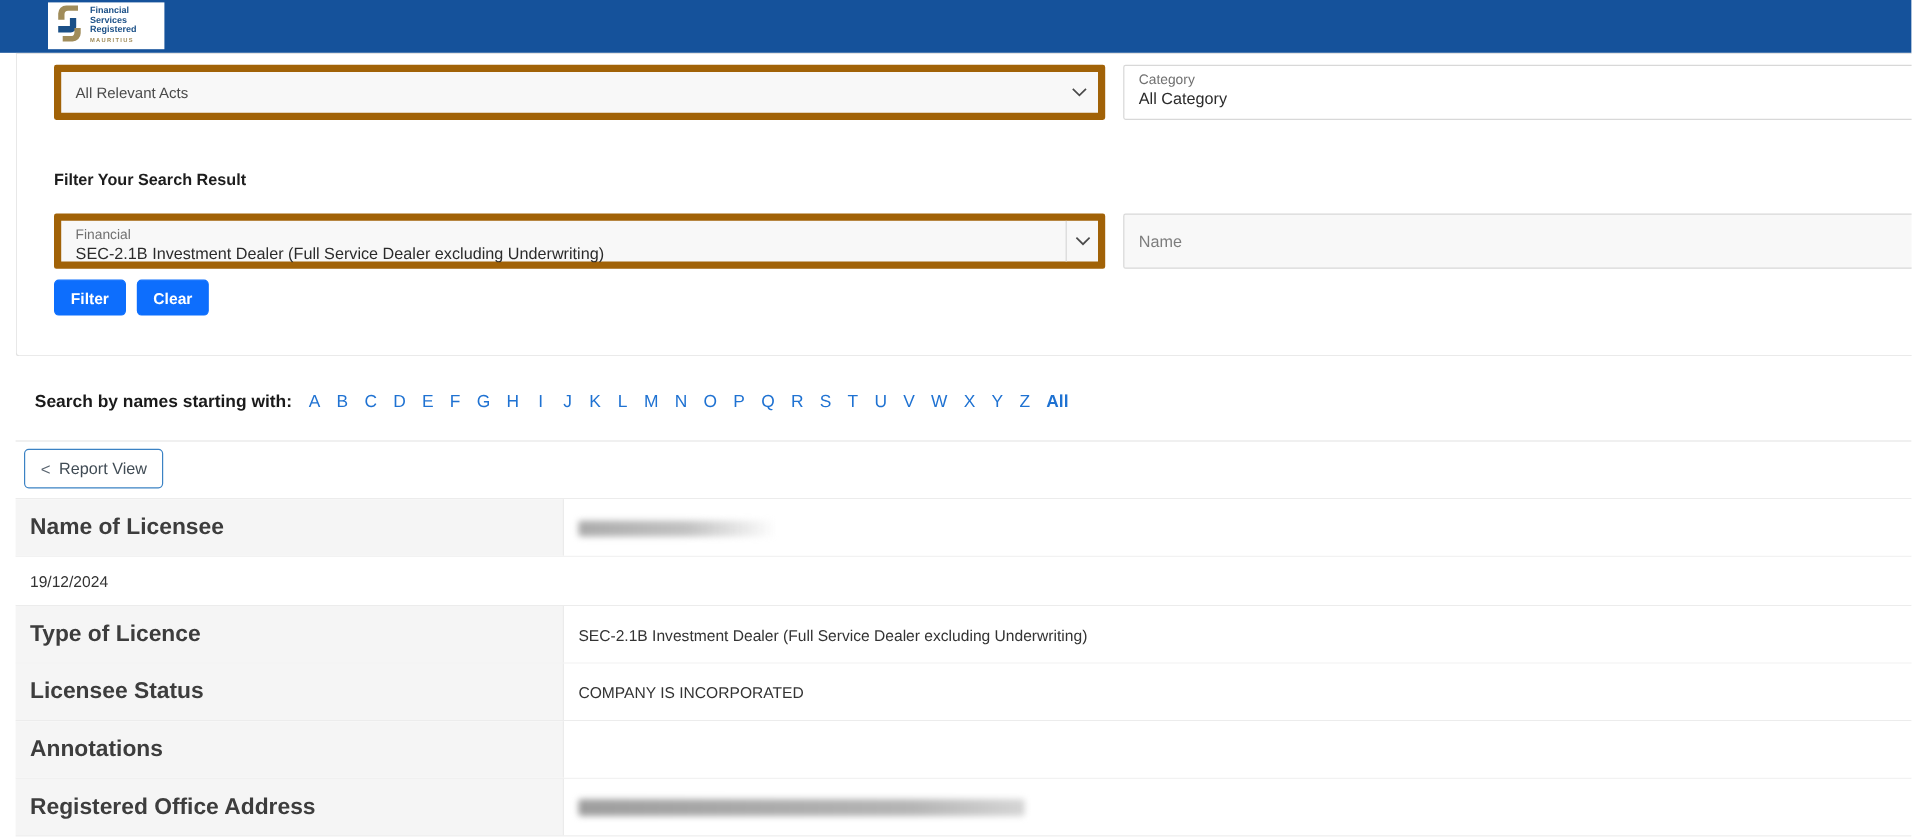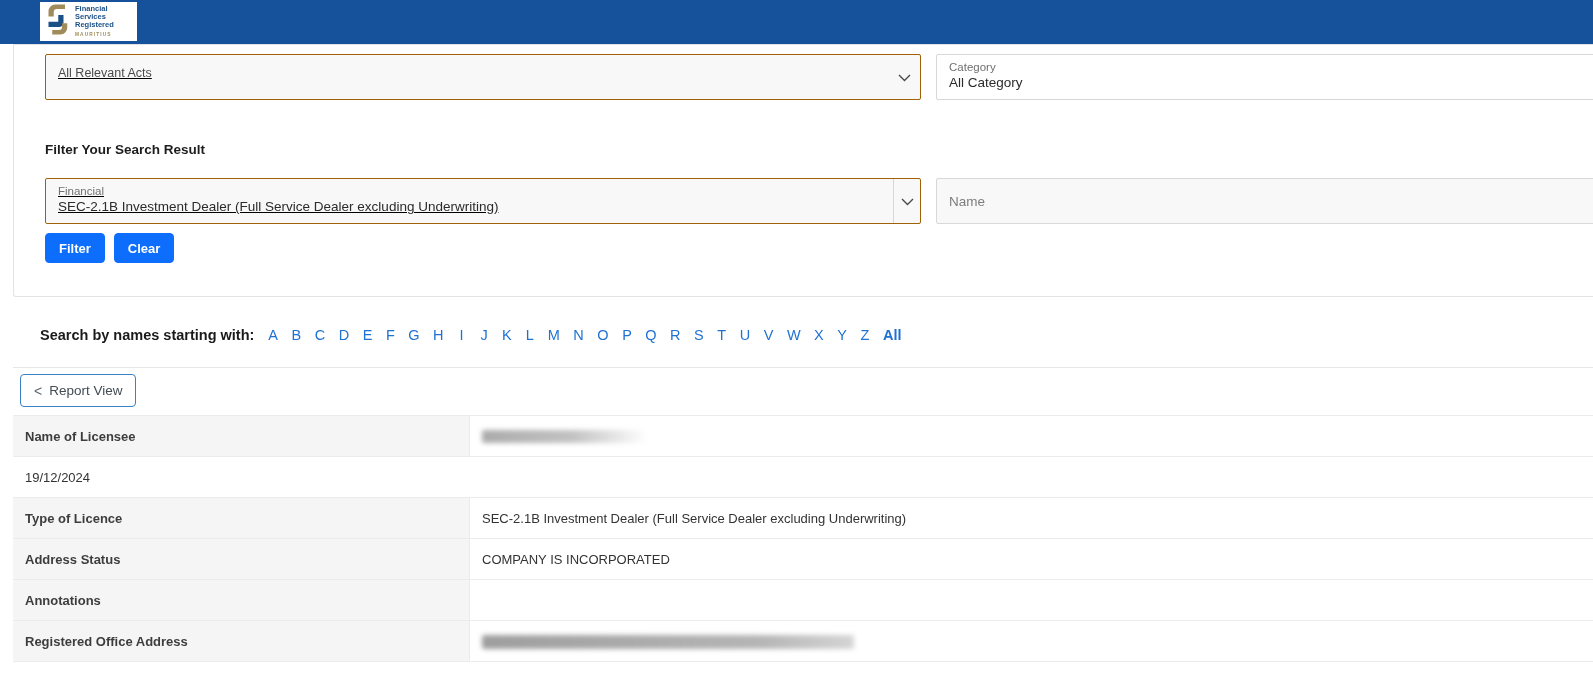--- a/index.html
+++ b/index.html
@@ -14,59 +14,59 @@
   .logo-text { display:flex; flex-direction:column; line-height:8px; }
   .logo-text .l1 { font-size:7.5px; font-weight:bold; color:#1b5087; }
   .logo-text .l2 { font-size:4.8px; font-weight:bold; color:#a08c5a; letter-spacing:1.1px; margin-top:2px; }
 
   
   .card { position:absolute; top:44px; left:13px; width:1590px; height:253px;
           background:#fff; border:1px solid #e3e3e3; border-right:none; border-radius:0 0 0 3px;
           padding:9px 0 0 31px; }
   .field-row { display:flex; align-items:flex-start; }
   .select-box { position:relative; width:876px; height:46px; background:#f8f8f8;
-                border:1px solid #a16207; border-radius:2px;text-decoration:underline; }
+                border:6px solid #a16207; border-radius:2px; }
   .select-box .single-label { font-size:12.5px; color:#4a4a4a; padding:11px 12px 0 12px; }
   .float-label { font-size:11.5px; color:#707070; padding:6px 12px 0 12px; }
   .float-value { font-size:13.5px; color:#2b2b2b; padding:2px 12px 0 12px; white-space:nowrap; overflow:hidden; }
   .chev { position:absolute; right:9px; top:50%; transform:translateY(-50%); }
   .chev-compartment { position:absolute; right:0; top:0; width:27px; height:100%;
                       border-left:1px solid #d8d8d8; display:flex; align-items:center; justify-content:center; }
   .cat-box { margin-left:15px; flex:1; height:46px; background:#ffffff;
              border:1px solid #d8d8d8; border-radius:2px; }
   .name-input { margin-left:15px; flex:1; height:46px; background:#f8f8f8;
                 border:1px solid #d8d8d8; border-radius:2px; font-size:13.5px;
                 padding:0 12px; color:#2b2b2b; font-family:"Liberation Sans",sans-serif; }
   .name-input::placeholder { color:#7d7d7d; }
   .filter-heading { margin-top:42px; font-size:13.5px; font-weight:bold; color:#1d1d1d; }
   .row2 { margin-top:21px; }
   .btn-row { margin-top:9px; display:flex; gap:9px; }
   .btn { height:30px; padding:0 13px; background:#0d6efd; color:#fff; border:1px solid #0d6efd;
          border-radius:4px; font-size:13px; font-weight:bold; cursor:pointer;
          font-family:"Liberation Sans",sans-serif; }
 
   
-  .alpha-row { position:absolute; top:327px; left:40px; display:flex; align-items:flex-start; }
+  .alpha-row { position:absolute; top:327px; left:29px; display:flex; align-items:flex-start; }
   .alpha-label { font-size:14.5px; font-weight:bold; color:#1a1a1a; margin-right:14px; }
   .alpha-letter { font-size:14.5px; color:#1f72d2; text-decoration:none; margin-right:13.5px;
                   display:inline-block; min-width:9px; text-align:center; cursor:pointer; }
   .alpha-all { font-weight:bold; margin-right:12px; }
 
   
   .report-section { position:absolute; top:367px; left:13px; width:1580px;
                     border-top:1px solid #e6e6e6; background:#fff; padding-top:6px; }
   .report-btn { margin-left:7px; height:33px; padding:0 13px; background:#fff;
                 border:1px solid #3b82c4; border-radius:4px; font-size:13.5px; color:#414c55;
                 display:inline-flex; align-items:center; gap:7px; cursor:pointer;
                 font-family:"Liberation Sans",sans-serif; }
   .report-btn .lt { font-size:14px; color:#5a6570; line-height:1; }
   .detail-table { margin-top:8px; border-top:1px solid #ececec; }
   .trow { display:flex; border-bottom:1px solid #ececec; min-height:41px; }
   .tlabel { width:457px; background:#f5f5f5; border-right:1px solid #ebebeb;
-            font-size:13px; font-weight:bold; color:#3d3d3d; padding:13px 14px 12px 12px; }
+            font-size:19px; font-weight:bold; color:#3d3d3d; padding:13px 14px 12px 12px; }
   .tvalue { flex:1; background:#ffffff; font-size:13px; color:#333333;
             padding:13px 12px 12px 12px; display:flex; align-items:center; }
   .redact { height:13px; border-radius:2px; filter:blur(2.5px); }
   .redact-1 { width:165px; background:linear-gradient(to right,#ababab 0%,#c2c2c2 55%,rgba(230,230,230,0) 100%); }
   .redact-2 { width:212px; height:15px; background:linear-gradient(to right,#9a9a9a 0%,#b0b0b0 70%,#d8d8d8 100%); }
   .redact-3 { width:372px; height:14px; background:linear-gradient(to right,#9e9e9e 0%,#b5b5b5 75%,#d5d5d5 100%); }
 </style>
 </head>
 <body>
 
@@ -180,21 +180,21 @@
       <div class="trow">
         <div class="tvalue">19/12/2024</div>
       </div>
 
       <div class="trow">
         <div class="tlabel">Type of Licence</div>
         <div class="tvalue">SEC-2.1B Investment Dealer (Full Service Dealer excluding Underwriting)</div>
       </div>
 
       <div class="trow">
-        <div class="tlabel">Address Status</div>
+        <div class="tlabel">Licensee Status</div>
         <div class="tvalue">COMPANY IS INCORPORATED</div>
       </div>
 
       <div class="trow">
         <div class="tlabel">Annotations</div>
         <div class="tvalue"></div>
       </div>
 
       <div class="trow">
         <div class="tlabel">Registered Office Address</div>

